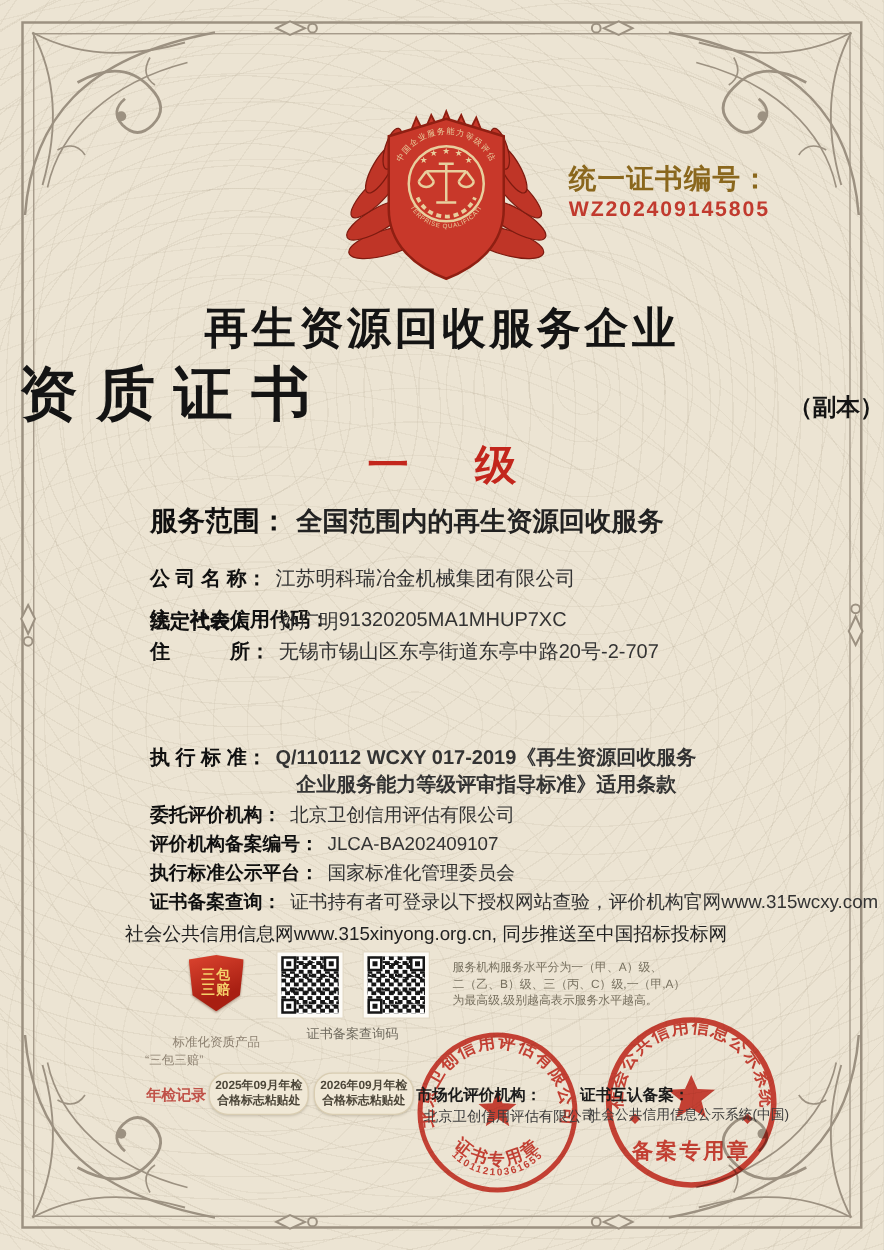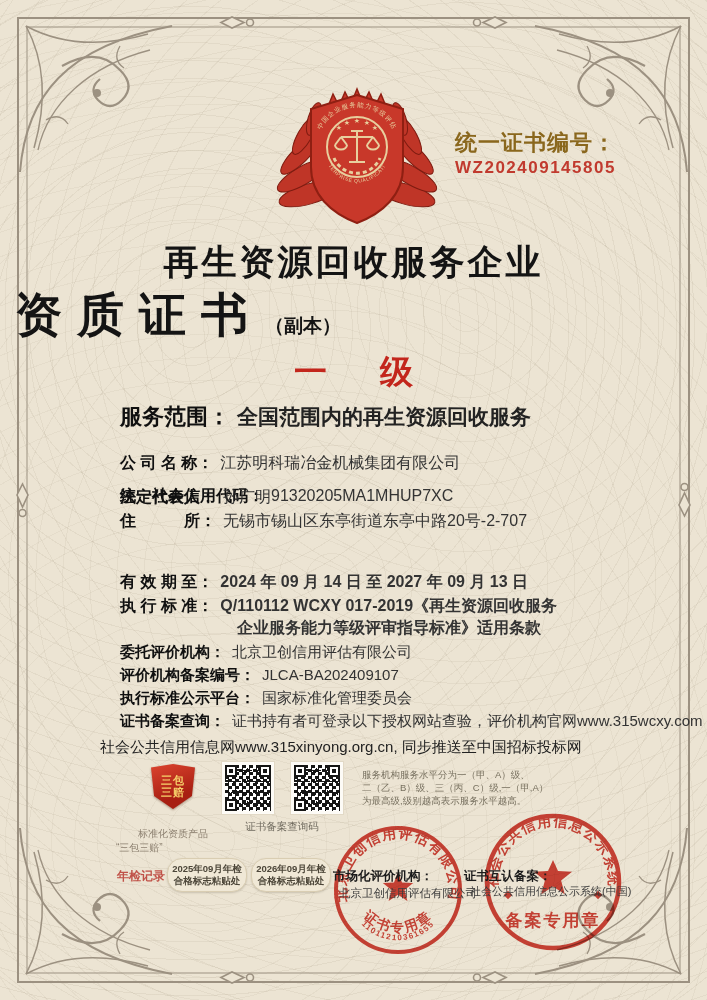--- a/index.html
+++ b/index.html
@@ -15,21 +15,21 @@
   }
   .abs{position:absolute;}
   .frame-svg{left:0;top:0;z-index:1;pointer-events:none;}
   .content{z-index:2;}
   .stamp{z-index:3;mix-blend-mode:multiply;opacity:.9;}
 
   .certno-label{left:455px;top:128px;font-size:22px;font-weight:800;color:#8a671d;letter-spacing:1px;}
   .certno-value{left:455px;top:158px;font-size:17px;font-weight:600;color:#c13a2e;letter-spacing:1.5px;}
 
   .title1{left:0;top:239px;width:100%;text-align:center;font-size:35px;font-weight:800;color:#141414;letter-spacing:3px;}
-  .title2{left:0;top:284px;width:100%;display:flex;justify-content:flex-start;align-items:flex-end;}
+  .title2{left:0;top:284px;width:100%;display:flex;justify-content:space-between;align-items:flex-end;}
   .title2 .big{font-size:47px;font-weight:800;color:#141414;letter-spacing:15px;padding-left:15px;}
   .title2 .copy{font-size:19px;font-weight:700;color:#141414;margin:0 0 8px 2px;}
   .grade{left:0;top:350px;width:100%;text-align:center;font-size:33px;font-weight:800;color:#c3261c;letter-spacing:22px;padding-left:22px;box-sizing:border-box;}
 
   .row{display:flex;align-items:baseline;white-space:nowrap;}
   .row .lab{font-weight:800;color:#101010;}
   .row .val{font-weight:500;color:#333;margin-left:7px;}
 
   .scope{left:120px;top:402px;font-size:21px;}
   .scope .lab{font-size:22px;}
@@ -198,24 +198,20 @@
   </div>
   <div class="abs content row f f2">
     <span class="lab">法定代表人：</span>
     <span class="val">孙广明</span>
   </div>
   <div class="abs content row f f3">
     <span class="lab">住　　　所：</span>
     <span class="val">无锡市锡山区东亭街道东亭中路20号-2-707</span>
   </div>
 
-  <div class="abs content row d d1">
-    <span class="lab">有 效 期 至：</span>
-    <span class="val">2024 年 09 月 14 日 至 2027 年 09 月 13 日</span>
-  </div>
   <div class="abs content row d d2">
     <span class="lab">执 行 标 准：</span>
     <span class="val">Q/110112 WCXY 017-2019《再生资源回收服务</span>
   </div>
   <div class="abs content cont-line d2b">企业服务能力等级评审指导标准》适用条款</div>
 
   <div class="abs content row a a0">
     <span class="lab">委托评价机构：</span>
     <span class="val">北京卫创信用评估有限公司</span>
   </div>

